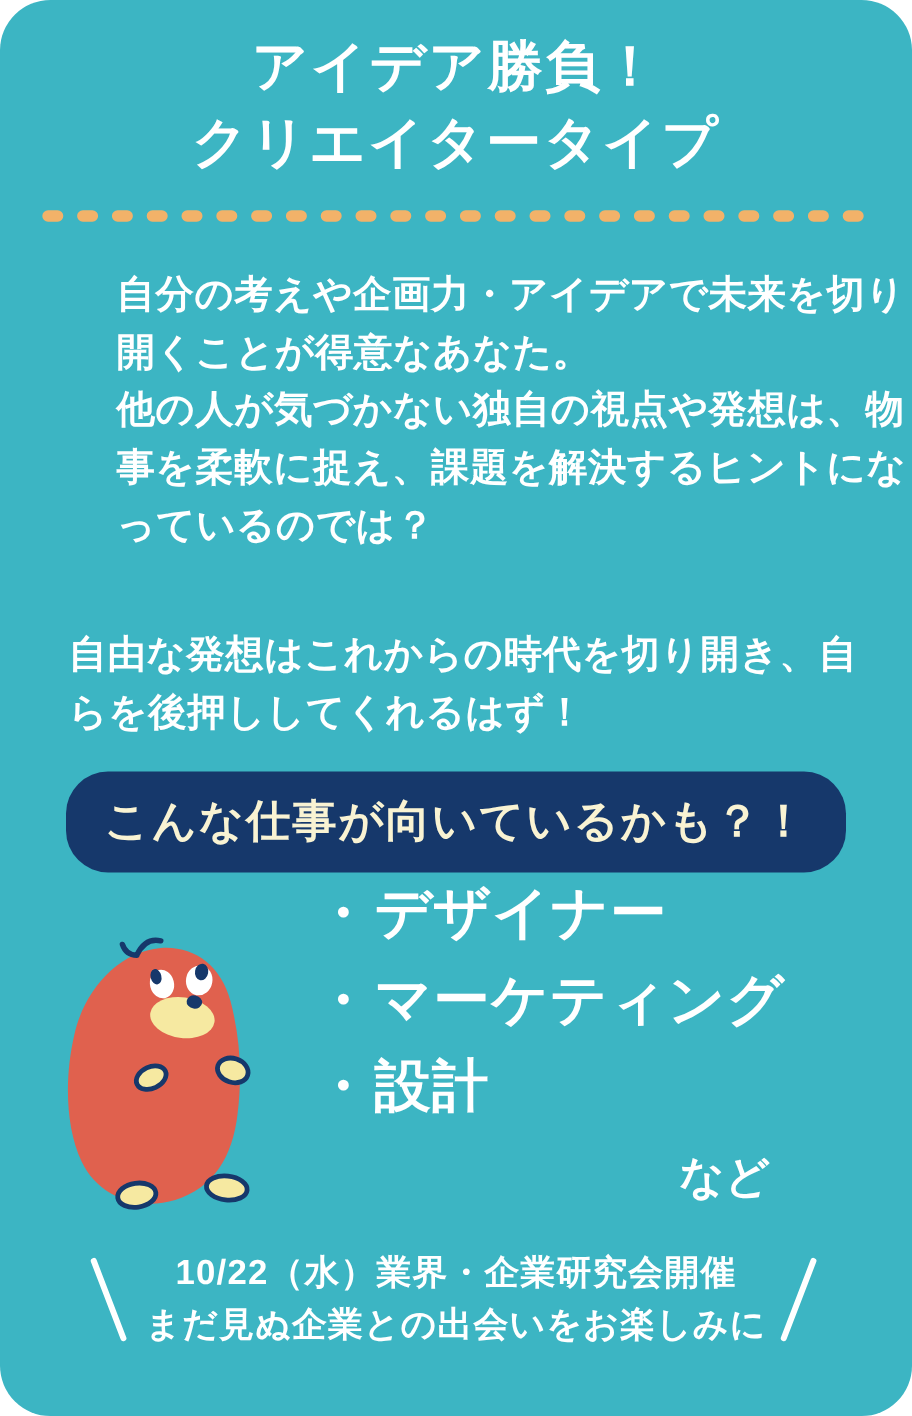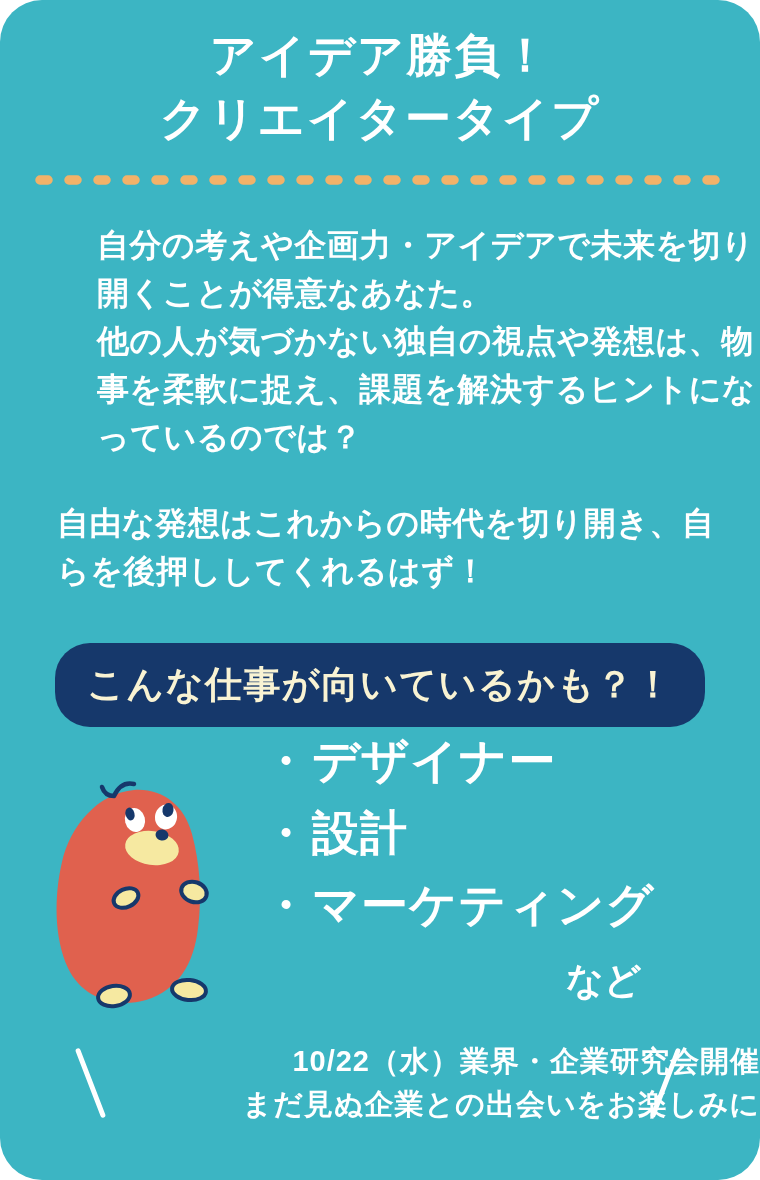--- a/index.html
+++ b/index.html
@@ -39,21 +39,21 @@
     width:694px;height:12px;display:block;
   }
   .body-text{
     position:absolute;left:57px;width:662px;
     font-size:32px;font-weight:600;line-height:48px;
     letter-spacing:0.5px;
     white-space:pre-line;
     color:var(--text);
   }
   .p1{top:221px;margin-left:40px;}
-  .p2{top:499px;}
+  .p2{top:521px;}
   .pill{
     position:absolute;top:643px;left:55px;
     width:650px;height:84px;
     background:var(--pill-background);
     border-radius:35px;
     display:flex;align-items:center;justify-content:center;
   }
   .pill span{
     font-size:37px;font-weight:700;letter-spacing:1.5px;
     color:var(--pill-text);
@@ -71,21 +71,21 @@
     line-height:47px;margin-bottom:25px;
     color:var(--text);white-space:nowrap;
   }
   .jobs .bullet{margin-right:2px;}
   .etc{
     position:absolute;top:956px;left:566px;
     font-size:37px;font-weight:600;color:var(--text);
   }
   .footer-text{
     position:absolute;top:1040px;left:0;width:100%;
-    text-align:right;
+    text-align:center;
     font-size:29px;font-weight:700;line-height:43px;
     letter-spacing:1px;
     white-space:pre-line;
     color:var(--text);
   }
   .slash{
     position:absolute;
     width:5px;height:74px;
     background:var(--text);
     border-radius:3px;
@@ -134,22 +134,22 @@
     <ellipse cx="84" cy="38" rx="4.5" ry="6.5" transform="rotate(-14 84 38)" style="fill:var(--mascot-outline)"></ellipse>
     <ellipse cx="120" cy="41" rx="11" ry="12.5" transform="rotate(10 120 41)" fill="#ffffff"></ellipse>
     <ellipse cx="122" cy="34" rx="5.5" ry="7" transform="rotate(10 122 34)" style="fill:var(--mascot-outline)"></ellipse>
 
     <ellipse cx="80" cy="122" rx="13" ry="9" transform="rotate(-25 80 122)" style="fill:var(--mascot-accent);stroke:var(--mascot-outline)" stroke-width="4"></ellipse>
     <ellipse cx="148" cy="116" rx="13" ry="10" transform="rotate(18 148 116)" style="fill:var(--mascot-accent);stroke:var(--mascot-outline)" stroke-width="4"></ellipse>
   </svg>
 
   <ul class="jobs">
     <li><span class="bullet">・</span><span>デザイナー</span></li>
+    <li><span class="bullet">・</span><span>マーケティング</span></li>
     <li><span class="bullet">・</span><span>設計</span></li>
-    <li><span class="bullet">・</span><span>マーケティング</span></li>
   </ul>
 
   <div class="etc">など</div>
 
   <div class="slash slash-left"></div>
   <div class="footer-text">10/22（水）業界・企業研究会開催
 まだ見ぬ企業との出会いをお楽しみに</div>
   <div class="slash slash-right"></div>
 
 </div>

